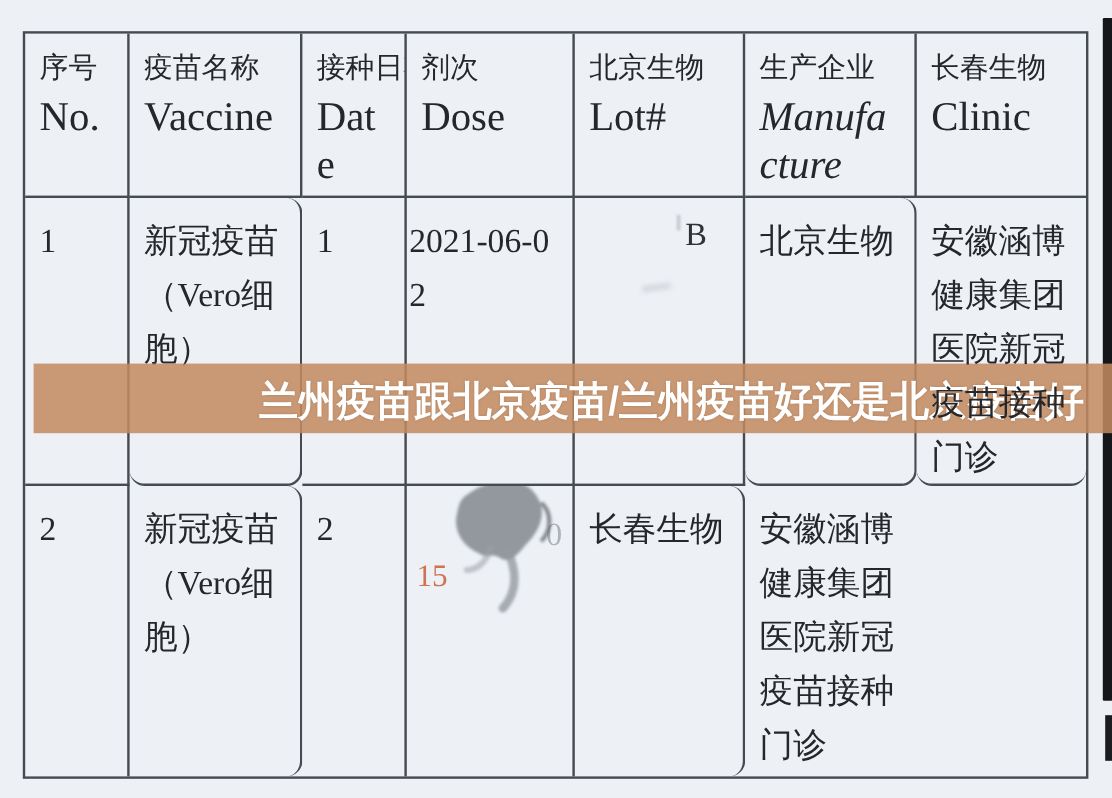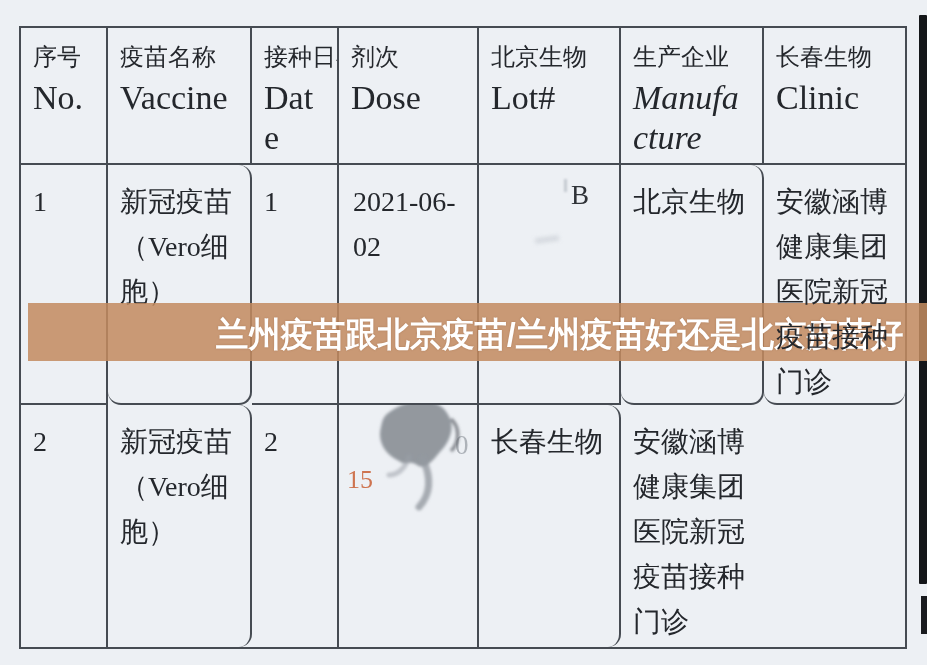--- a/index.html
+++ b/index.html
@@ -28,21 +28,21 @@
     overflow:hidden;
     position:relative;
   }
   .c.lastcol{border-right:none;}
   .c.lastrow{border-bottom:none;}
   .hc{padding-top:8px;}
   .hc .zh{display:block;font-size:24px;line-height:42px;white-space:nowrap;font-family:Liberation Serif, serif;}
   .hc .en{display:block;font-size:34px;line-height:40px;word-break:break-all;}
   .hc.col-manufacture .en{max-width:106px;font-style:italic;}
   .cjk{word-break:break-all;border-radius:13px;}
-  .date{word-break:break-all;padding-left:14px;}
+  .date{word-break:break-all;padding-left:2px;}
   .clinic-r1{z-index:20;}
   
   .banner{
     position:absolute;left:0;top:303px;width:927px;height:58px;
     background:var(--banner-bg-rgba,rgba(194,138,96,0.86));
     z-index:10;
     display:flex;align-items:center;justify-content:flex-end;
     padding-right:34px;box-sizing:border-box;margin-left:28px;
   }
   .banner-text{

